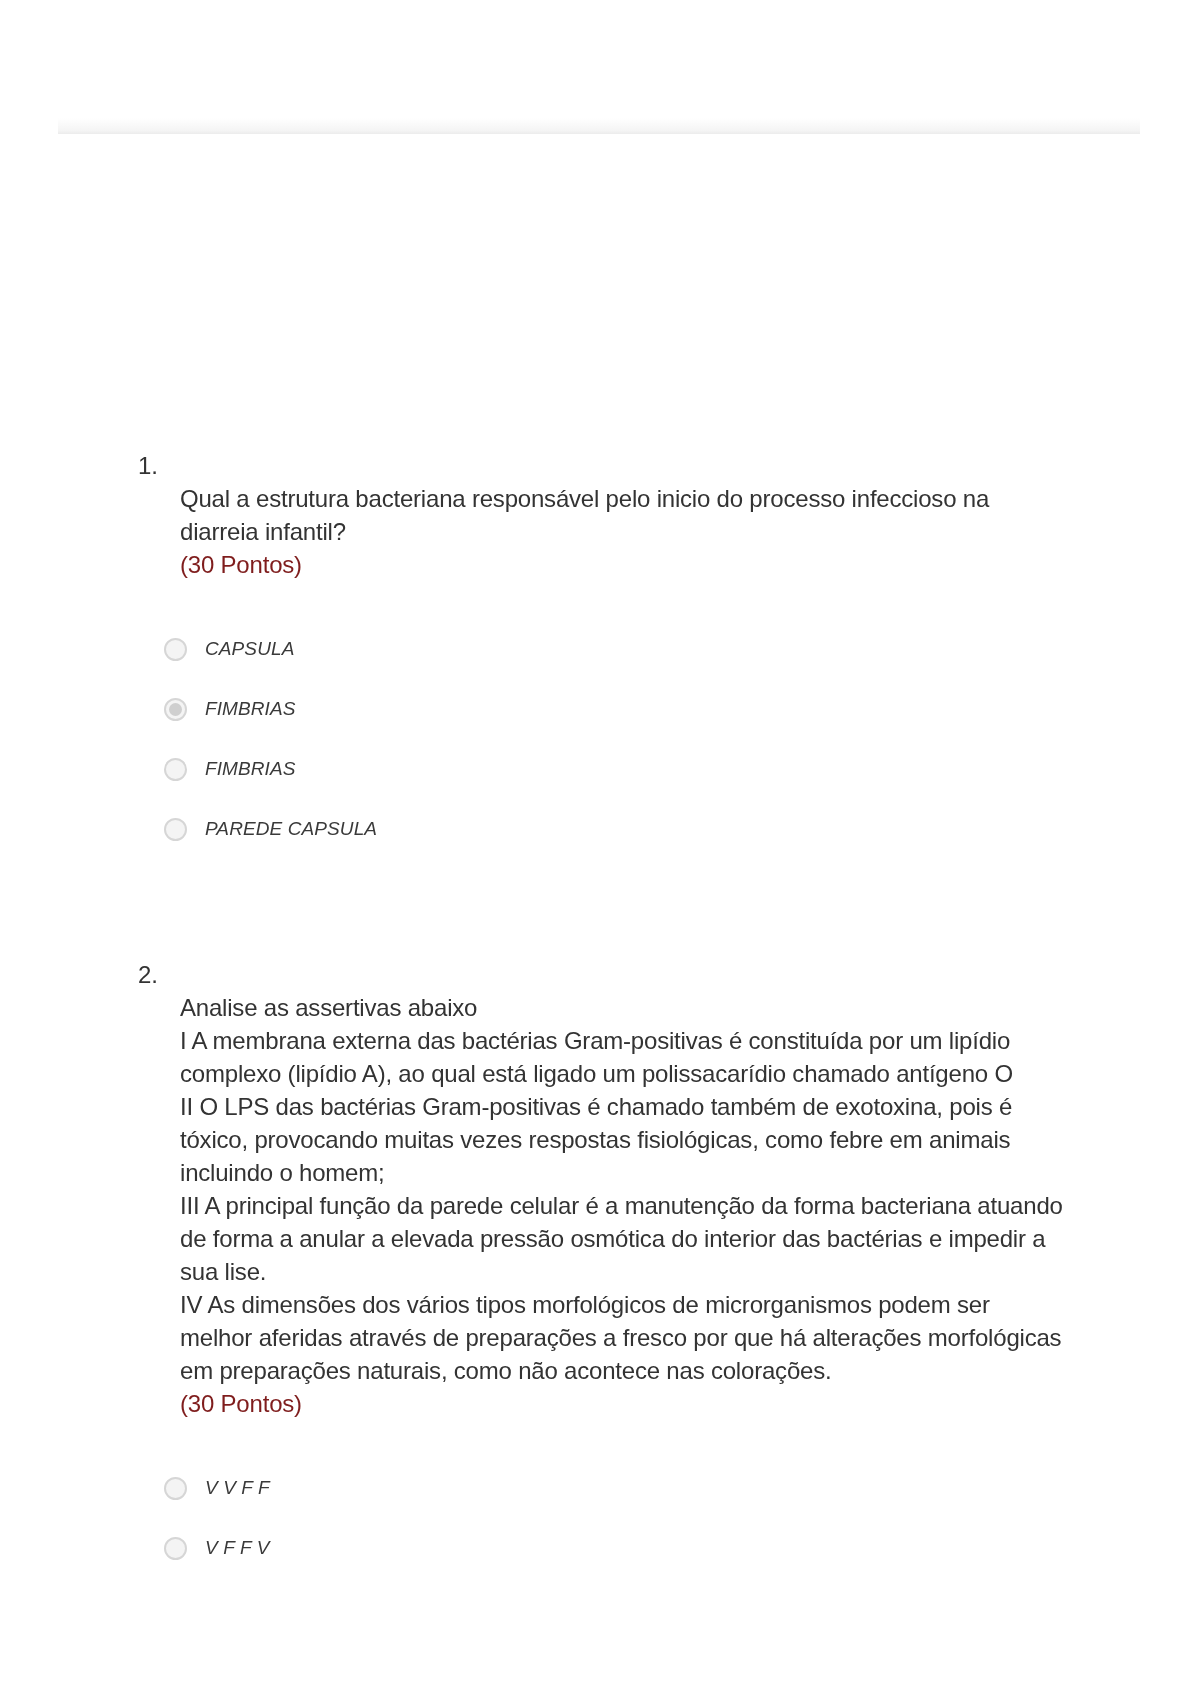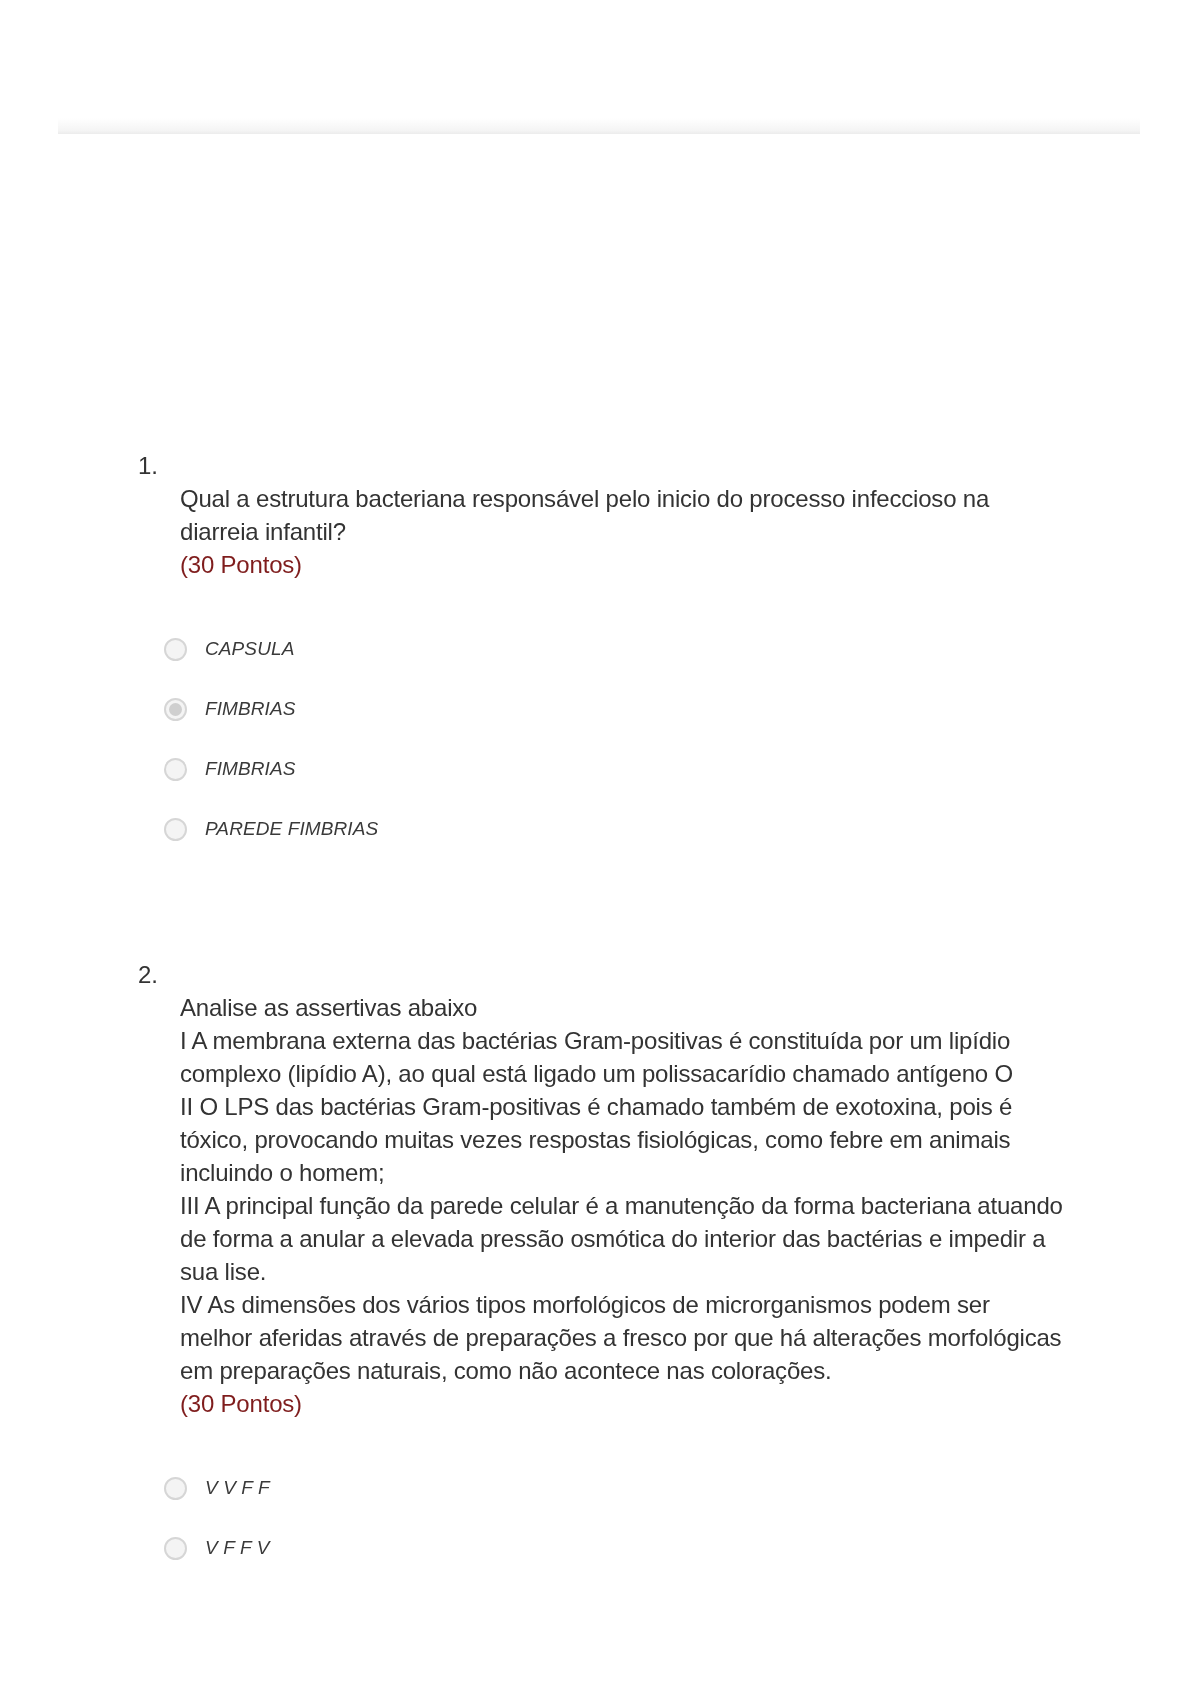--- a/index.html
+++ b/index.html
@@ -110,21 +110,21 @@
     <div class="option">
       <span class="radio checked" aria-checked="true"></span>
       <span class="opt-label">FIMBRIAS</span>
     </div>
     <div class="option">
       <span class="radio"></span>
       <span class="opt-label">FIMBRIAS</span>
     </div>
     <div class="option">
       <span class="radio"></span>
-      <span class="opt-label">PAREDE FIMBRIAS</span>
+      <span class="opt-label">PAREDE CAPSULA</span>
     </div>
   </div>
 </div>
 
 <div class="question q2">
   <div class="q-title">
     <span class="q-num">2.</span>
     <div class="q-body">
       <span>Analise as assertivas abaixo
 I A membrana externa das bactérias Gram-positivas é constituída por um lipídio complexo (lipídio A), ao qual está ligado um polissacarídio chamado antígeno O

